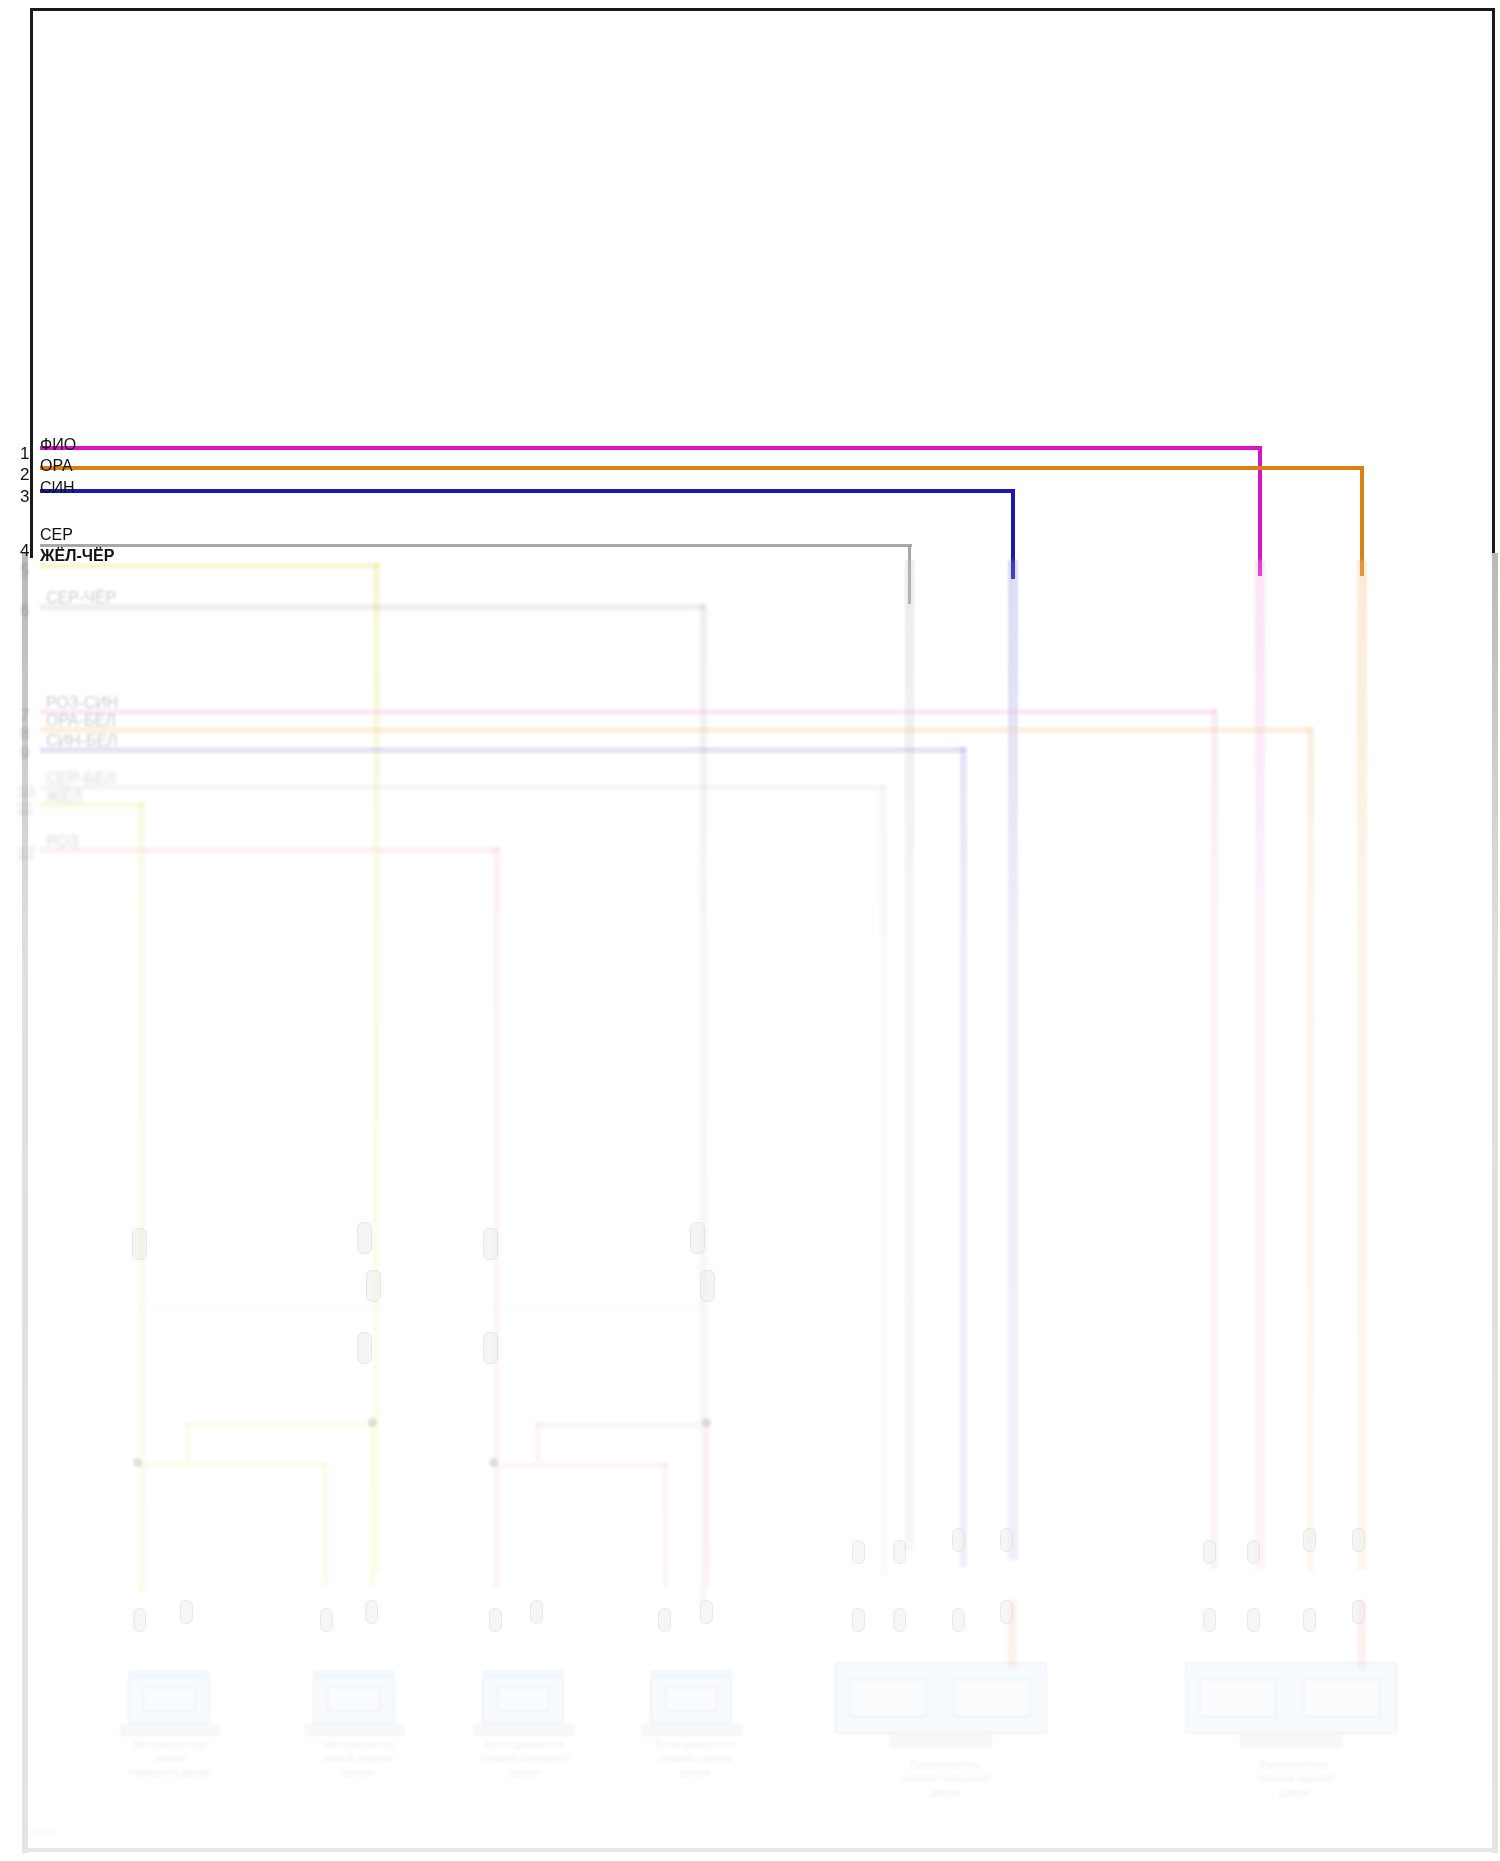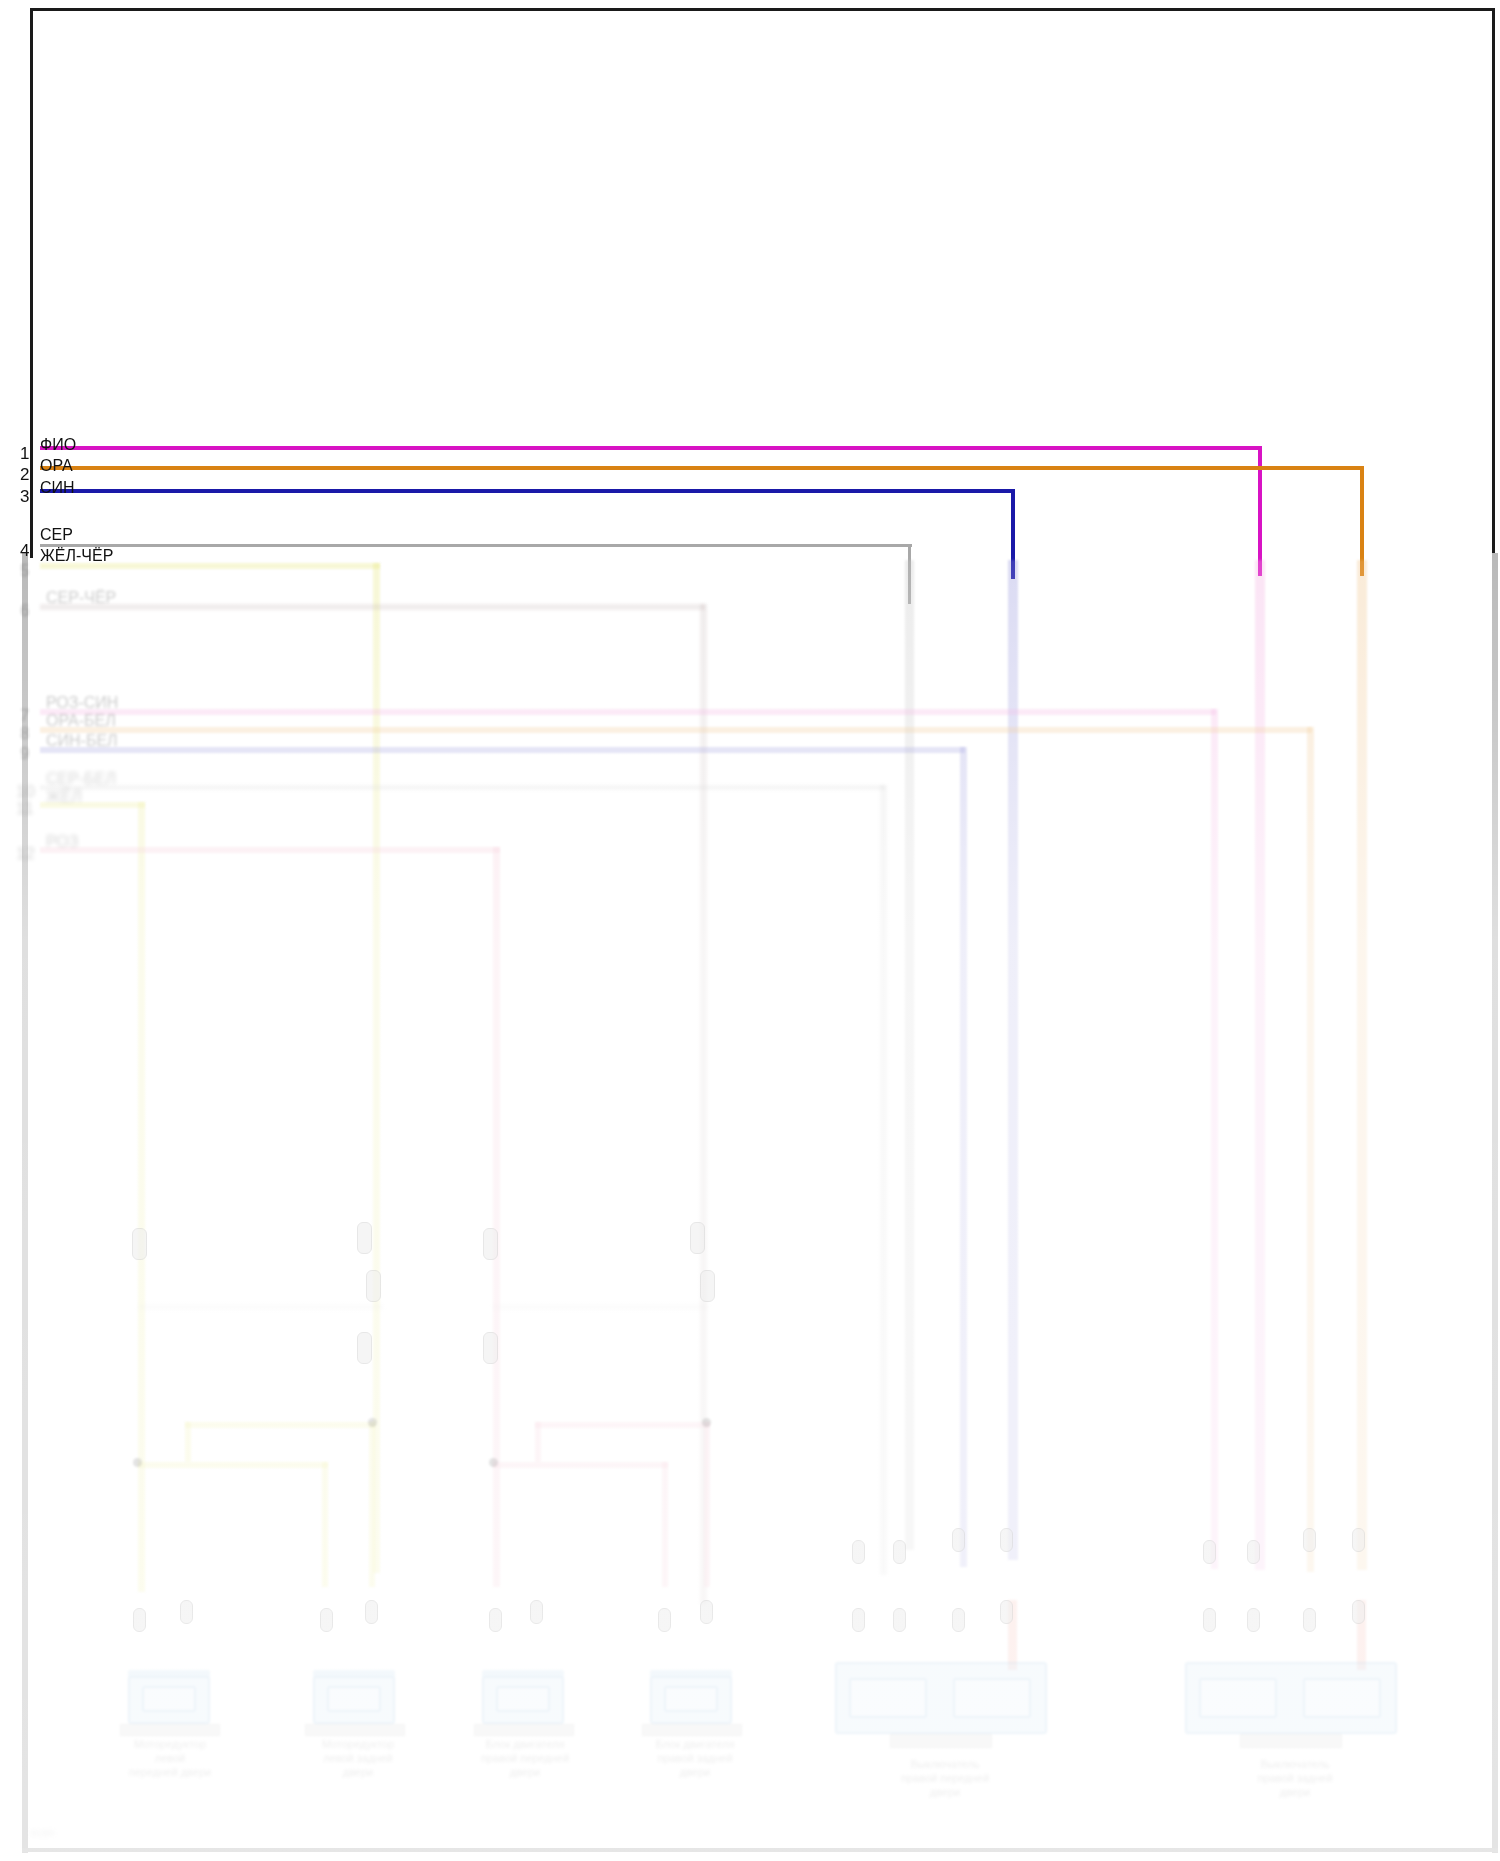--- a/index.html
+++ b/index.html
@@ -240,21 +240,21 @@
   <div class="pin" style="left:20px;top:466px;">2</div>
   <div class="wlabel" style="left:40px;top:458px;">ОРА</div>
 
   <div class="pin" style="left:20px;top:488px;">3</div>
   <div class="wlabel" style="left:40px;top:480px;">СИН</div>
 
   <div class="pin" style="left:20px;top:542px;">4</div>
   <div class="wlabel" style="left:40px;top:527px;">СЕР</div>
 
   <div class="pin faded2" style="left:20px;top:562px;">5</div>
-  <div class="wlabel" style="left:40px;top:548px;">ЖЁЛ-ЧЁР</div>
+  <div class="wlabel" style="left:40px;top:548px;font-weight:bold;">ЖЁЛ-ЧЁР</div>
 
   <div class="pin faded2" style="left:20px;top:602px;">6</div>
   <div class="wlabel faded2" style="left:46px;top:590px;">СЕР-ЧЁР</div>
 
   <div class="pin faded2" style="left:20px;top:707px;">7</div>
   <div class="wlabel faded2" style="left:46px;top:695px;">РОЗ-СИН</div>
 
   <div class="pin faded2" style="left:20px;top:725px;">8</div>
   <div class="wlabel faded2" style="left:46px;top:713px;">ОРА-БЕЛ</div>
 

